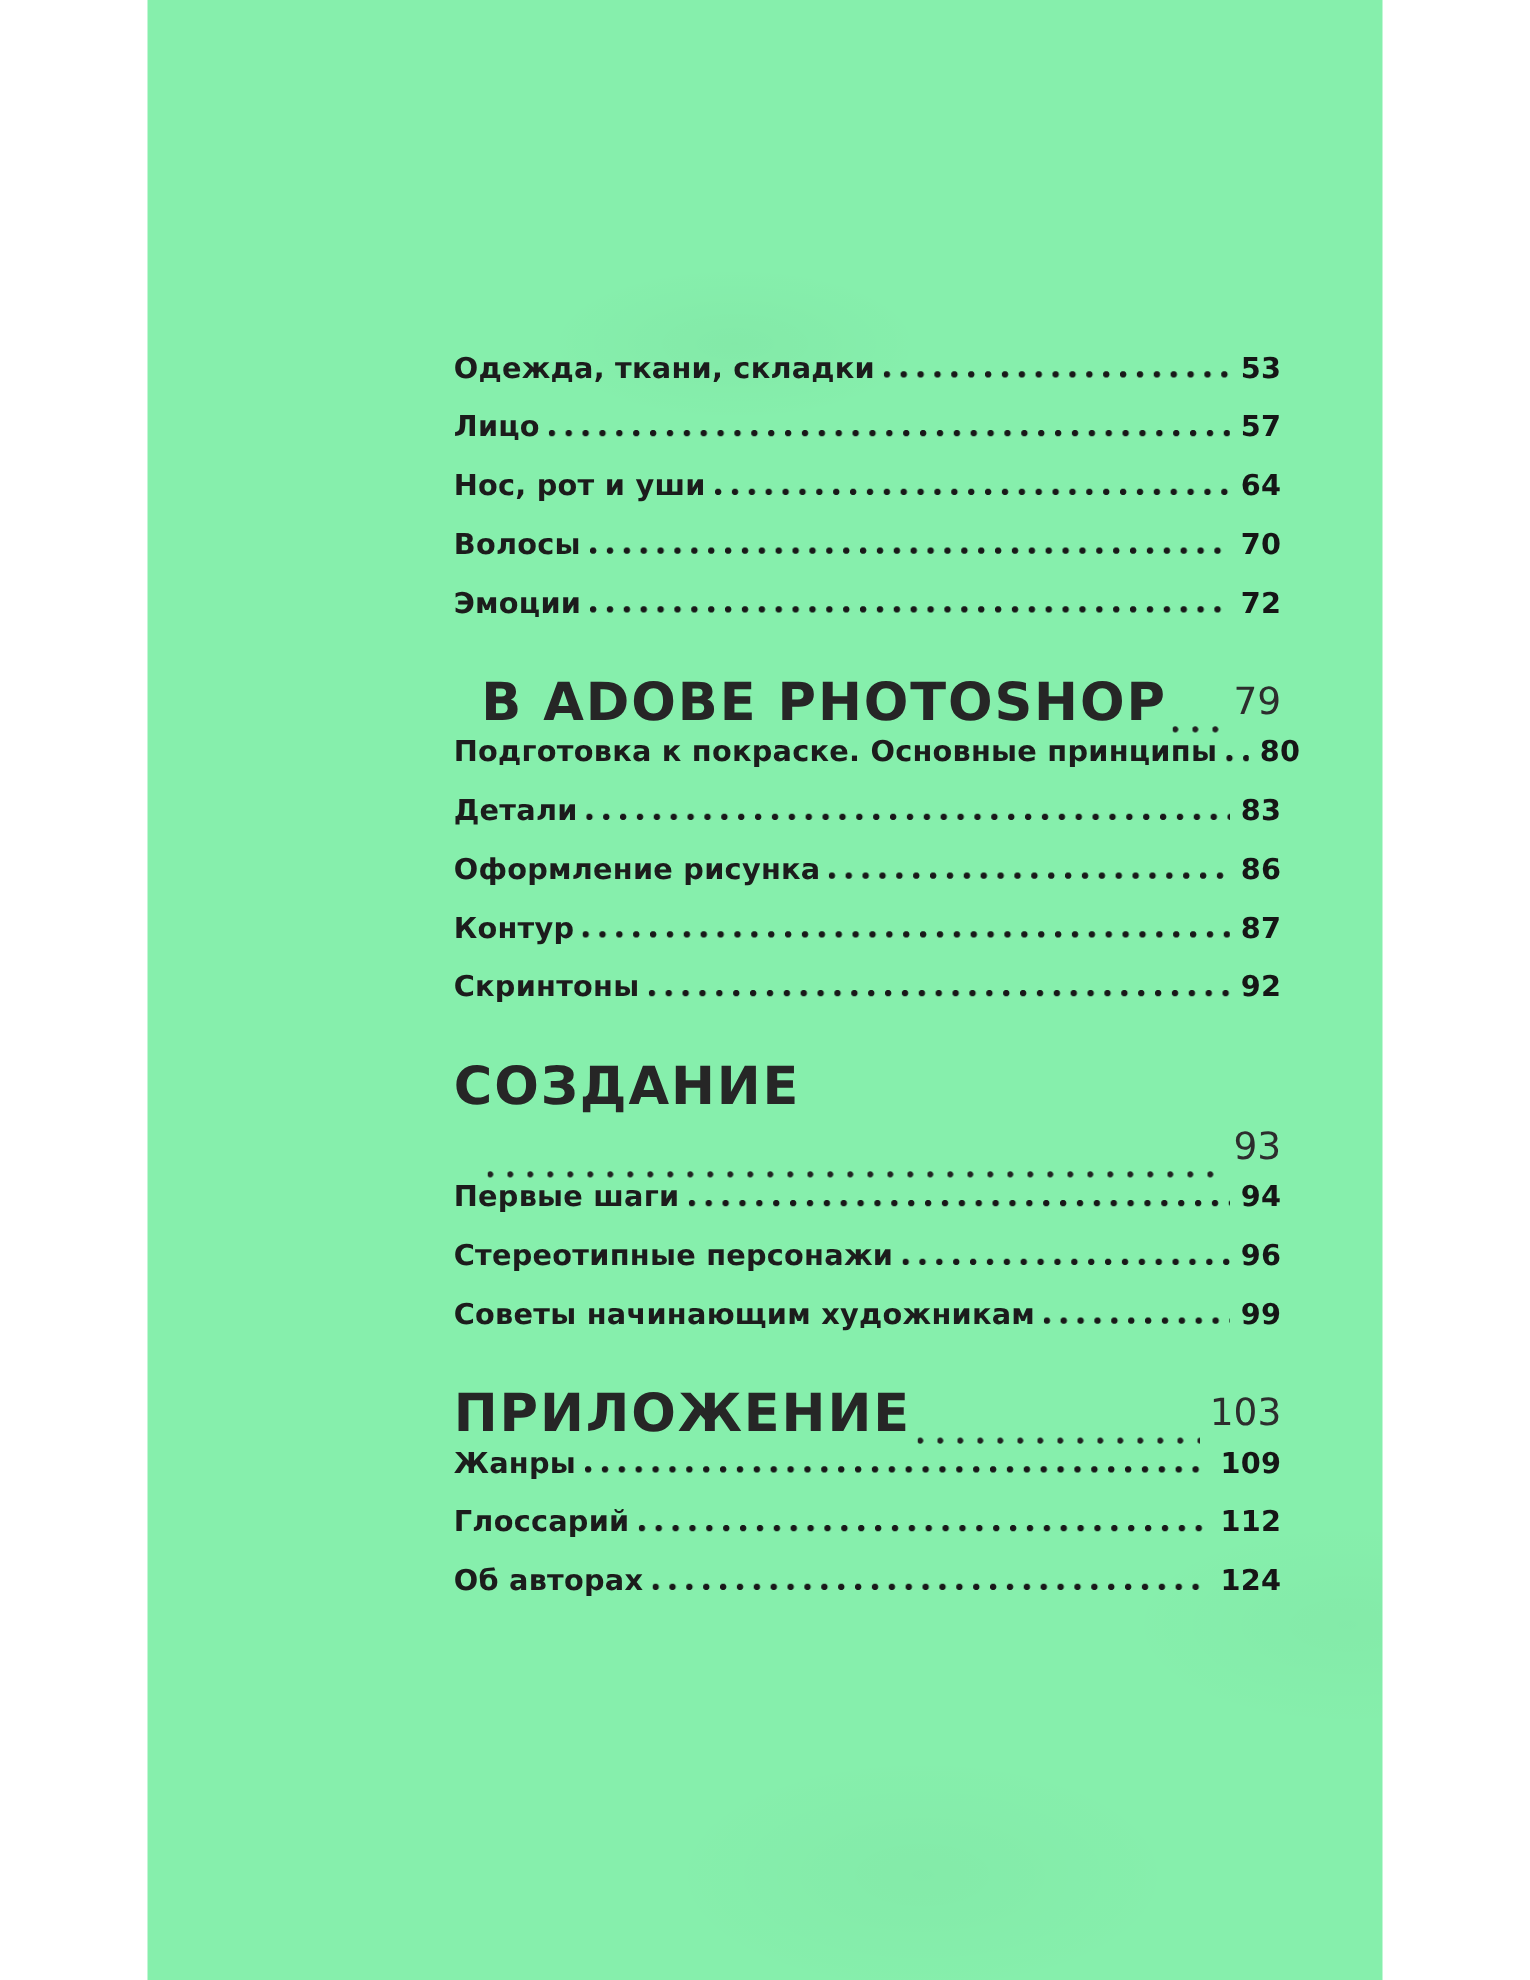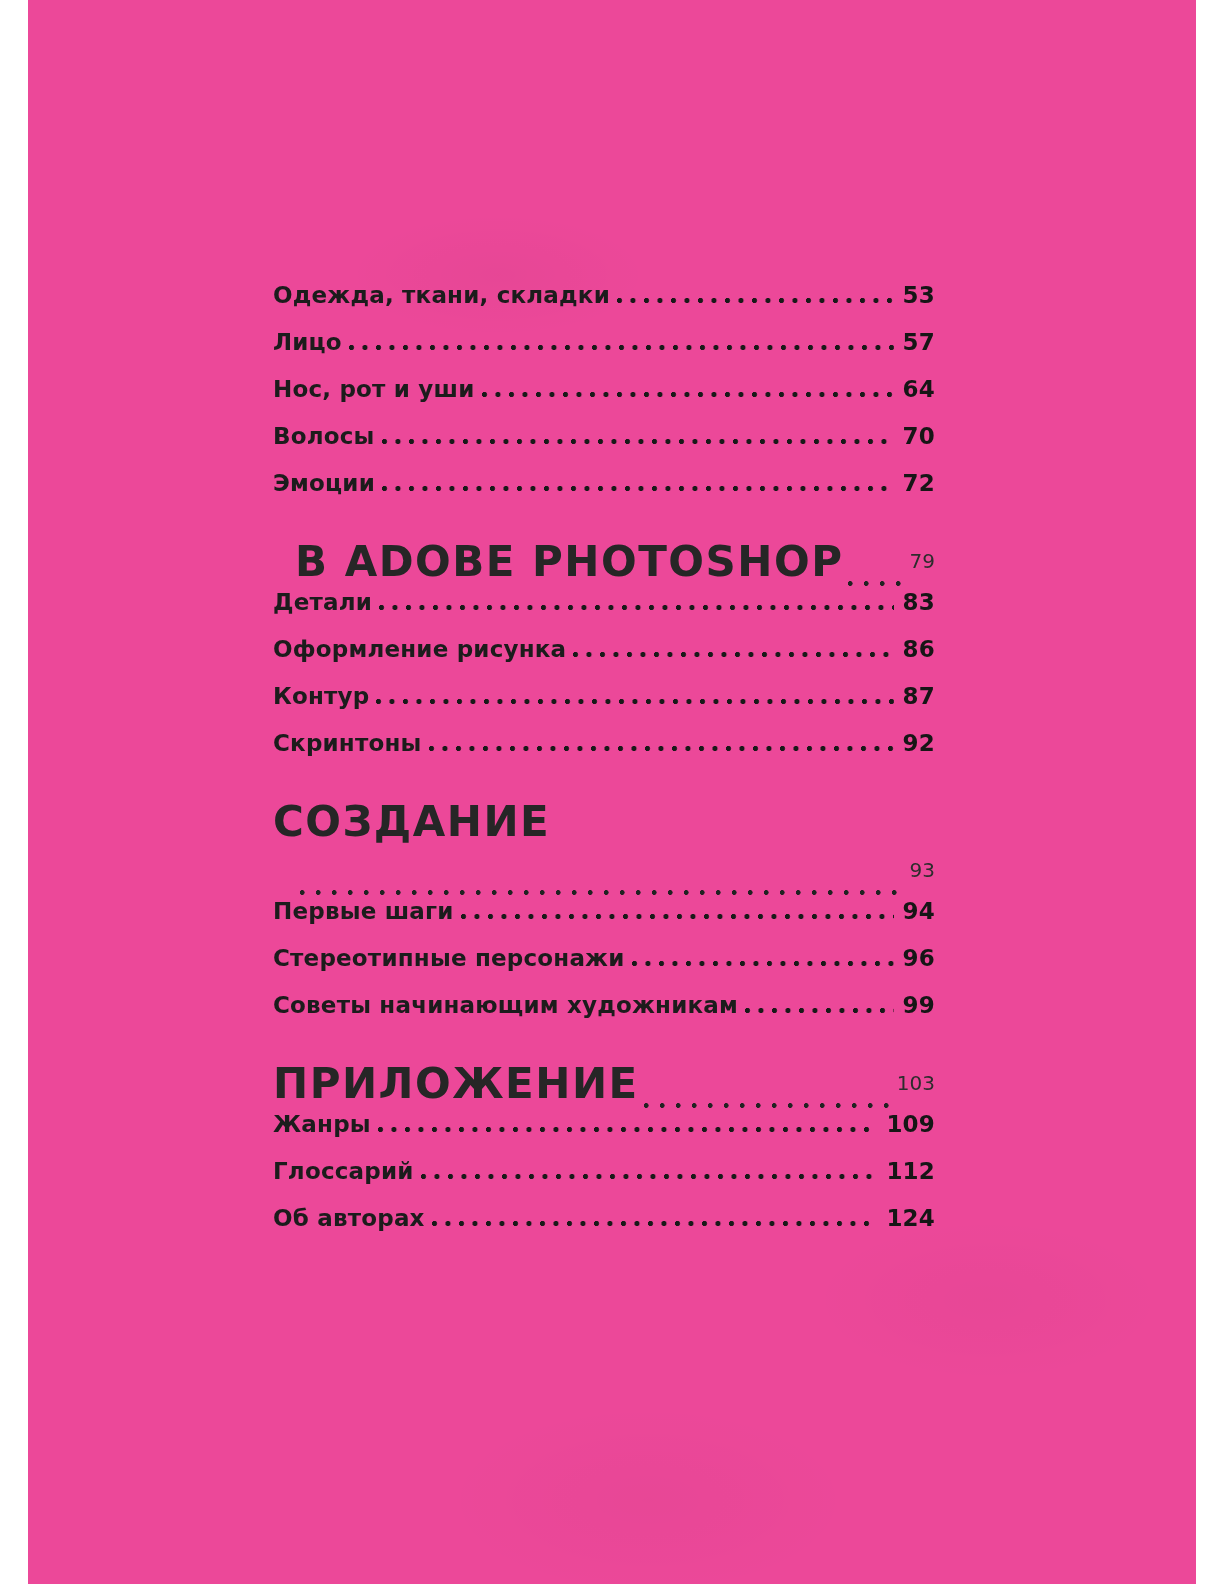--- a/index.html
+++ b/index.html
@@ -1,21 +1,21 @@
 <!DOCTYPE html>
 <html lang="ru"><head>
 <meta charset="utf-8">
 <style>
   html, body { margin: 0; padding: 0; background: #ffffff; }
   .page {
     position: relative;
-    width: 1168px;
+    width: 988px;
     height: 1584px;
     margin: 0 auto;
-    background: #ec4899;
+    background: #86efac;
     overflow: hidden;
     font-family: "DejaVu Sans", sans-serif;
   }
   
   .page::before {
     content: "";
     position: absolute; inset: 0;
     background:
       radial-gradient(220px 90px at 470px 275px, rgba(0,0,0,0.025), rgba(0,0,0,0) 70%),
       radial-gradient(260px 120px at 960px 1300px, rgba(0,0,0,0.02), rgba(0,0,0,0) 70%),
@@ -70,21 +70,21 @@
     align-items: flex-end;
   }
   .heading-line2 { padding-left: 22px; }
   .heading .leader {
     margin: 0 8px 0 5px;
     background-size: 16px 5px;
     background-image: radial-gradient(circle at 2.2px 2.5px, #222222 2.1px, rgba(0,0,0,0) 2.7px);
   }
   .heading-page {
     font-weight: 400;
-    font-size: 20px;
+    font-size: 30px;
     letter-spacing: 0;
     color: #2d2d2d;
   }
 </style>
 </head>
 <body>
 
 <div class="page">
   <div class="content">
       <div class="toc-section">
@@ -116,20 +116,25 @@
       </div>
       <div class="toc-section">
         <div class="heading">
           <div class="heading-line2">
             <span class="heading-text">В ADOBE PHOTOSHOP</span>
             <span class="leader"></span>
             <span class="heading-page">79</span>
           </div>
         </div>
         <div class="entry">
+          <span class="entry-title">Подготовка к покраске. Основные принципы</span>
+          <span class="leader"></span>
+          <span class="entry-page">80</span>
+        </div>
+        <div class="entry">
           <span class="entry-title">Детали</span>
           <span class="leader"></span>
           <span class="entry-page">83</span>
         </div>
         <div class="entry">
           <span class="entry-title">Оформление рисунка</span>
           <span class="leader"></span>
           <span class="entry-page">86</span>
         </div>
         <div class="entry">

